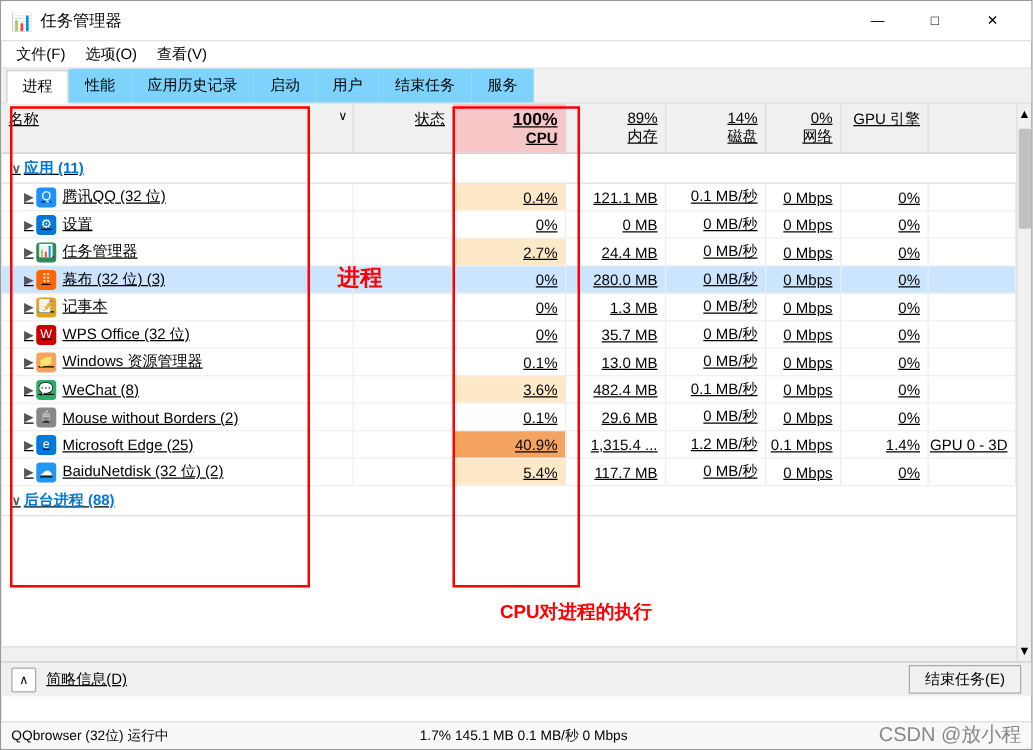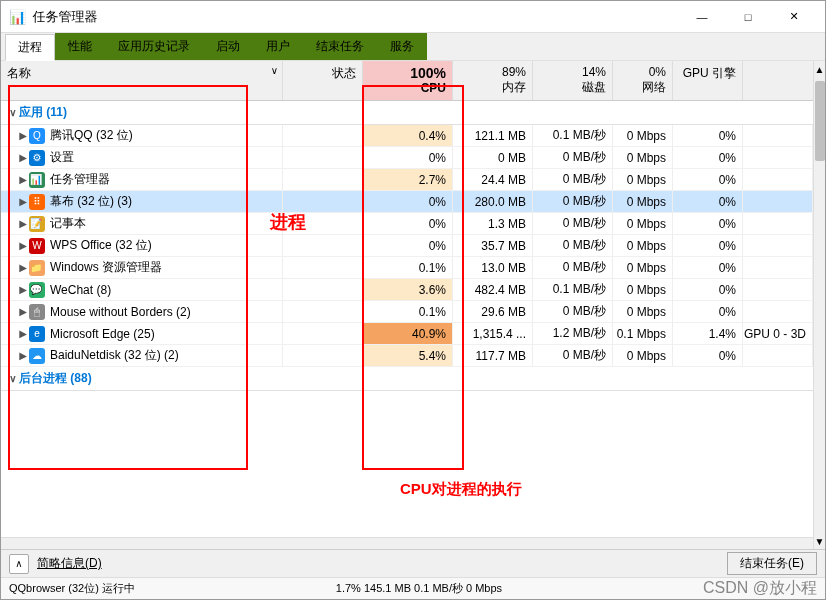--- a/index.html
+++ b/index.html
@@ -62,21 +62,21 @@
       align-items: center;
       padding: 0 4px;
       border-bottom: 1px solid #e0e0e0;
       flex-shrink: 0;
       background: #f0f0f0;
     }
     .tab {
       padding: 4px 12px;
       cursor: pointer;
       font-size: 12px;
-      background: #4d7c0f;
+      background: #7dd3fc;
       border: 1px solid transparent;
       height: 100%;
       display: flex;
       align-items: center;
     }
     .tab.active {
       background: #fff;
       border: 1px solid #ccc;
       border-bottom: 1px solid #fff;
       margin-bottom: -1px;
@@ -84,20 +84,21 @@
     .content-area {
       display: flex;
       flex: 1;
       overflow: hidden;
     }
     .main-table {
       flex: 1;
       display: flex;
       flex-direction: column;
       overflow: hidden;
+      text-decoration: underline;
     }
     .table-header {
       display: grid;
       grid-template-columns: 1fr 80px 90px 80px 80px 60px 70px 70px;
       background: #f0f0f0;
       border-bottom: 1px solid #ccc;
       flex-shrink: 0;
     }
     .th {
       padding: 4px 6px;
@@ -217,20 +218,21 @@
     .bottom-row {
       height: 22px;
       display: flex;
       align-items: center;
       justify-content: space-between;
       padding: 0 8px;
       background: #f8f8f8;
       border-top: 1px solid #ddd;
       font-size: 11px;
       flex-shrink: 0;
+      margin-top: 20px;
     }
     .watermark {
       font-size: 16px;
       color: #888;
     }
     .outer-wrapper {
       position: relative;
       width: 826px;
       height: 600px;
     }
@@ -250,20 +252,25 @@
     <div class="title-bar">
       <span style="margin-right:6px; font-size:14px;">📊</span>
       <span style="flex:1; font-size:13px;">任务管理器</span>
       <div class="title-bar-controls">
         <button class="title-btn">—</button>
         <button class="title-btn">□</button>
         <button class="title-btn close">✕</button>
       </div>
     </div>
 
+    <div class="menu-bar">
+      <span class="menu-item">文件(F)</span>
+      <span class="menu-item">选项(O)</span>
+      <span class="menu-item">查看(V)</span>
+    </div>
 
     <div class="tabs-bar">
       <div class="tab active">进程</div>
       <div class="tab">性能</div>
       <div class="tab">应用历史记录</div>
       <div class="tab">启动</div>
       <div class="tab">用户</div>
       <div class="tab">结束任务</div>
       <div class="tab">服务</div>
     </div>

